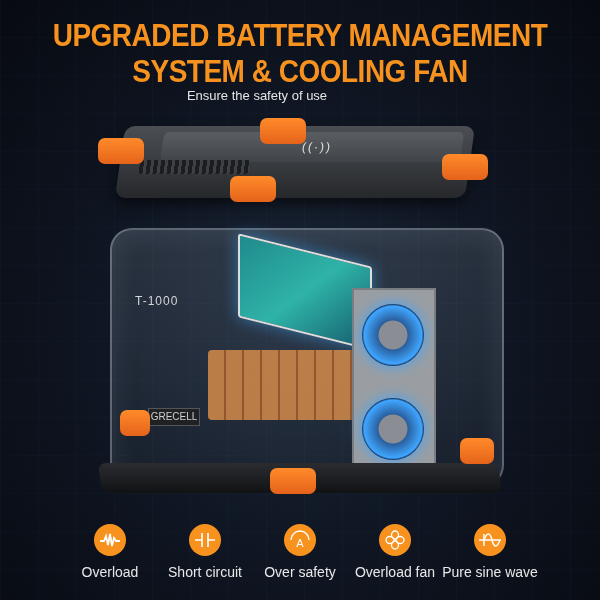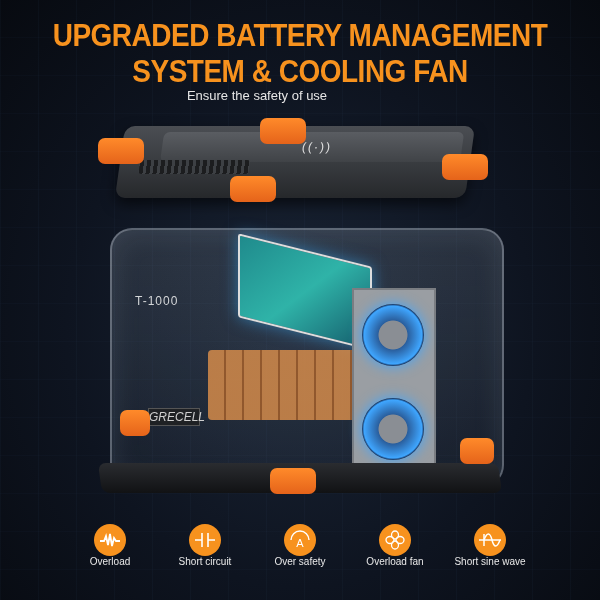--- a/index.html
+++ b/index.html
@@ -39,27 +39,27 @@
     background:repeating-linear-gradient(90deg,#d58b4a 0 16px,#a45f2a 16px 18px);
     border-radius:4px;opacity:.85;}
   .fanbox{position:absolute;left:262px;top:170px;width:80px;height:190px;background:#9a9ea3;
     border:2px solid #7a7d82;}
   .fan{position:absolute;left:8px;width:62px;height:62px;border-radius:50%;
     background:radial-gradient(circle,#8a8e94 0 32%,#2a5f9e 34%,#3fa6ff 66%,#153a6b 70%);
     box-shadow:0 0 14px #3fa6ff;}
   .base{position:absolute;left:10px;top:345px;width:400px;height:30px;
     background:linear-gradient(180deg,#2a2c30,#111214);border-radius:8px;transform:skewX(8deg);}
   .brand{position:absolute;left:58px;top:290px;width:50px;height:16px;background:#1f2124;
-    color:#cfcfcf;font-size:12px;text-align:center;line-height:16px;border:1px solid #555;font-style:italic;}
+    color:#cfcfcf;font-size:10px;text-align:center;line-height:16px;border:1px solid #555;}
 
   
   .features{position:absolute;top:524px;left:72px;width:456px;display:flex;justify-content:space-between;}
   .feat{width:76px;display:flex;flex-direction:column;align-items:center;}
   .badge{width:32px;height:32px;border-radius:50%;background:#f7921e;display:flex;align-items:center;justify-content:center;}
-  .feat-label{color:#e8e8e8;font-size:10px;white-space:nowrap;}
+  .feat-label{margin-top:8px;color:#e8e8e8;font-size:14px;white-space:nowrap;}
 </style>
 </head>
 <body>
 
 <div class="page">
   <div class="grid"></div>
 
   <div class="headline">
     <div>UPGRADED BATTERY MANAGEMENT</div>
     <div>SYSTEM &amp; COOLING FAN</div>
@@ -131,16 +131,16 @@
       </div>
       <div class="feat-label">Overload fan</div>
     </div>
     <div class="feat">
       <div class="badge">
         <svg width="24" height="18" viewBox="0 0 24 18">
             <path d="M1 9h22M6 3v12" stroke="#fff" stroke-width="1.5"></path>
             <path d="M6 9c3-8 6-8 8 0s5 8 8 0" stroke="#fff" stroke-width="1.5" fill="none"></path>
           </svg>
       </div>
-      <div class="feat-label">Short sine wave</div>
+      <div class="feat-label">Pure sine wave</div>
     </div>
   </div>
 </div>
 
 </body></html>

